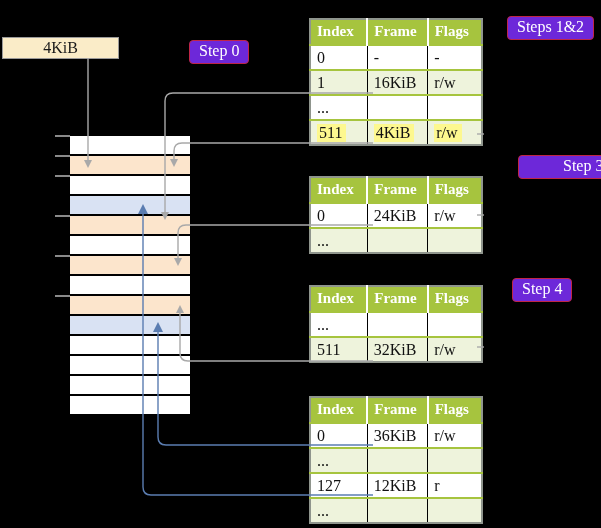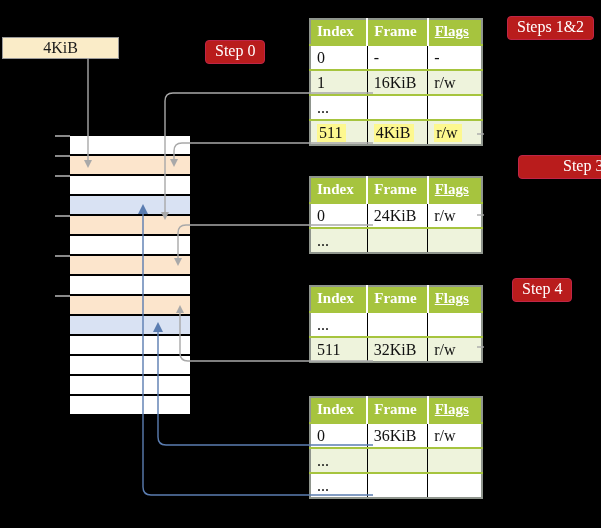--- a/index.html
+++ b/index.html
@@ -5,41 +5,41 @@
   html,body{margin:0;padding:0;background:#000;}
   *{box-sizing:border-box;font-family:"Liberation Serif","DejaVu Serif",serif;}
   .canvas{position:relative;width:601px;height:528px;background:#000;overflow:hidden;}
 
   
   .kib-box{position:absolute;left:2px;top:37px;width:117px;height:22px;
     background:#faecc8;border:1px solid #9a9a9a;color:#1a1a1a;font-size:16px;
     display:flex;align-items:center;justify-content:center;}
 
   
-  .badge{position:absolute;background:#b91c1c;color:#fff;font-size:16px;
+  .badge{position:absolute;background:#6d28d9;color:#fff;font-size:16px;
     padding:1px 9px 3px 9px;border-radius:4px;border:1px solid #bf2547;white-space:nowrap;}
-  .badge.b0{left:205px;top:40px;}
+  .badge.b0{left:189px;top:40px;}
   .badge.b12{left:507px;top:16px;}
   .badge.b3{left:518px;top:155px;padding-left:44px;}
   .badge.b4{left:512px;top:278px;}
 
   
   .memory{position:absolute;left:70px;top:136px;width:120px;height:280px;z-index:1;}
   .mrow{height:18px;margin-bottom:2px;}
   .mrow.white{background:#ffffff;}
   .mrow.peach{background:#fce5cc;}
   .mrow.blue{background:#d9e2f3;}
   .tick{position:absolute;left:55px;width:15px;height:2px;background:#8a8a8a;}
 
   
   .ptable{position:absolute;width:174px;border-collapse:collapse;background:#fff;
     border:2px solid #8f958d;z-index:2;}
   .ptable th{background:#a6c43e;color:#fff;font-weight:bold;font-size:15px;
     text-align:left;height:26px;padding:0 0 2px 6px;border-right:2px solid #fff;}
-  .ptable th:last-child{border-right:none;text-decoration:underline;}
+  .ptable th:last-child{border-right:none;}
   .ptable td{font-size:16px;color:#111;height:25px;padding:0 0 0 6px;
     border-right:1px solid #000;border-top:2px solid #a6c43e;background:#fff;}
   .ptable td:last-child{border-right:none;}
   .ptable tbody tr:nth-child(even) td{background:#eef3dc;}
   .hl{background:#fdf88f;padding:0 4px 1px 2px;}
 
   svg.overlay{position:absolute;left:0;top:0;z-index:3;pointer-events:none;}
 </style>
 </head>
 <body>
@@ -186,20 +186,25 @@
     <tbody>
       <tr>
         <td>0</td>
         <td>36KiB</td>
         <td>r/w</td>
       </tr>
       <tr>
         <td>...</td>
         <td></td>
         <td></td>
+      </tr>
+      <tr>
+        <td>127</td>
+        <td>12KiB</td>
+        <td>r</td>
       </tr>
       <tr>
         <td>...</td>
         <td></td>
         <td></td>
       </tr>
     </tbody>
   </table>
 
   <svg class="overlay" width="601" height="528" viewBox="0 0 601 528">

